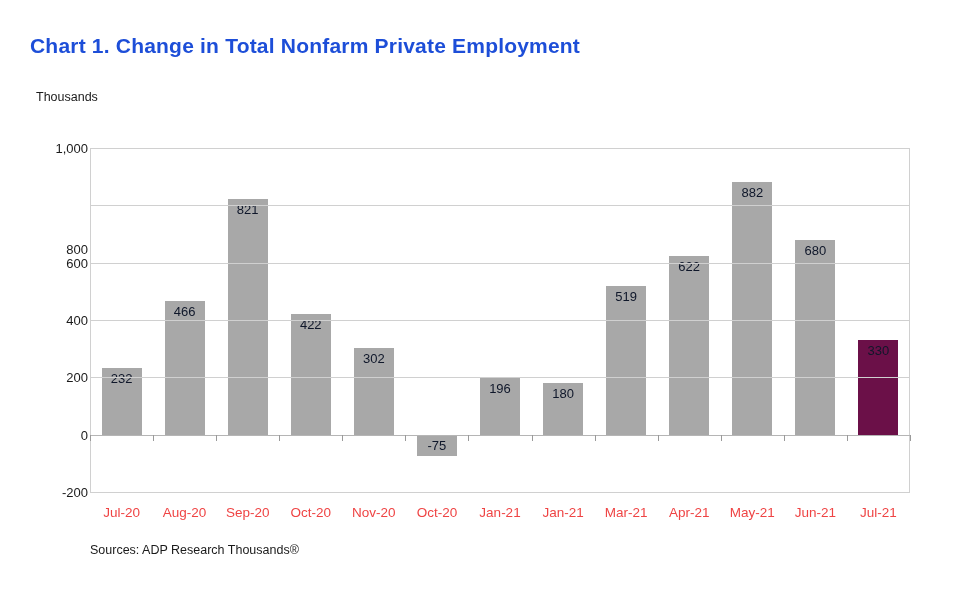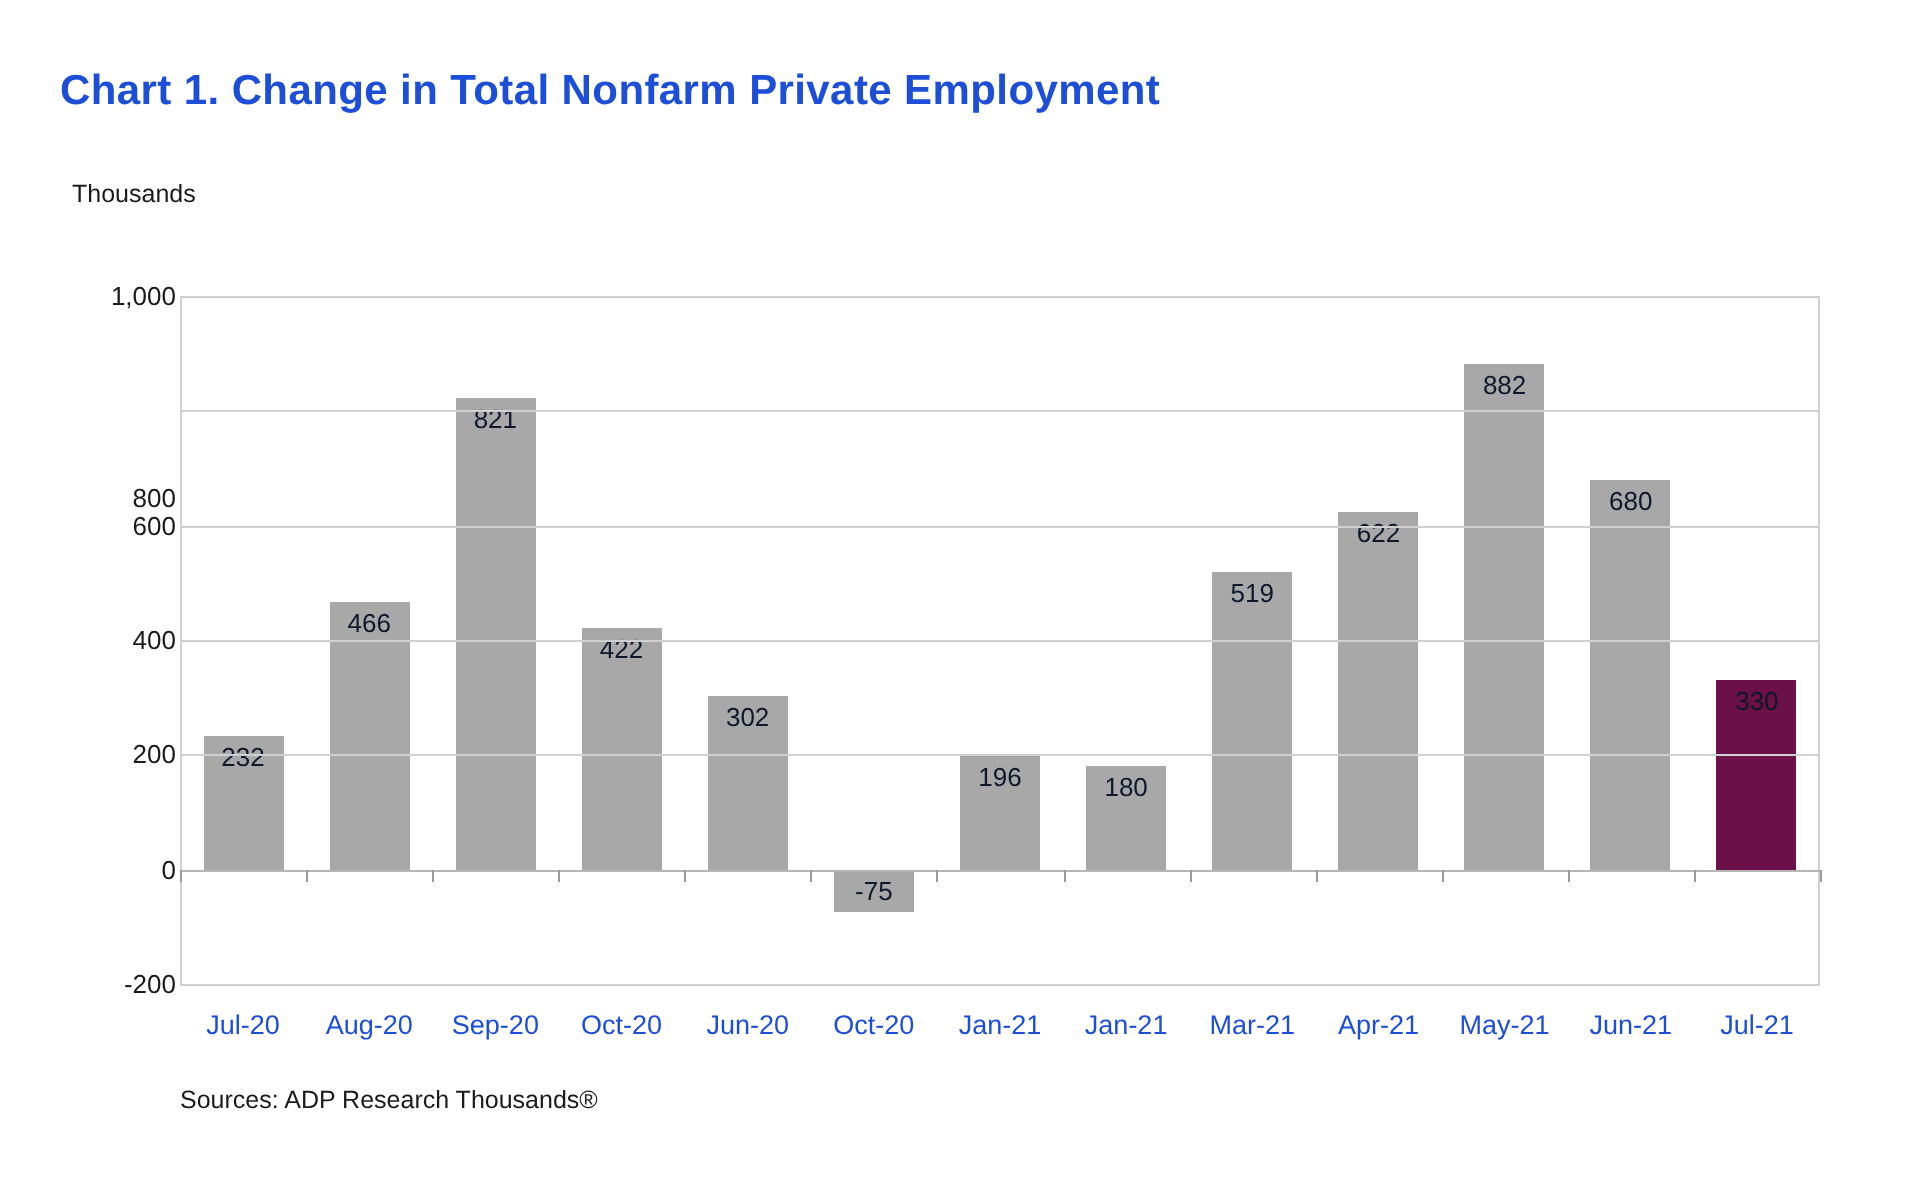--- a/index.html
+++ b/index.html
@@ -136,21 +136,21 @@
     position: absolute;
     left: 90px;
     top: 505px;
     width: 820px;
     height: 22px;
   }
   .x-label {
     position: absolute;
     top: 0;
     font-size: 13.5px;
-    color: #1d4ed8;
+    color: #ef4444;
     text-align: center;
     transform: translateX(-50%);
     white-space: nowrap;
   }
 </style>
 </head>
 <body>
 
 <div class="page">
 
@@ -245,21 +245,21 @@
       <div class="tick-mark" style="left: 693.846px; top: 286.667px;"></div>
       <div class="tick-mark" style="left: 756.923px; top: 286.667px;"></div>
       <div class="tick-mark" style="left: 820px; top: 286.667px;"></div>
     </div>
 
   <div class="x-labels" id="xLabels">
       <div class="x-label" style="left: 31.5385px;">Jul-20</div>
       <div class="x-label" style="left: 94.6154px;">Aug-20</div>
       <div class="x-label" style="left: 157.692px;">Sep-20</div>
       <div class="x-label" style="left: 220.769px;">Oct-20</div>
-      <div class="x-label" style="left: 283.846px;">Jun-20</div>
+      <div class="x-label" style="left: 283.846px;">Nov-20</div>
       <div class="x-label" style="left: 346.923px;">Oct-20</div>
       <div class="x-label" style="left: 410px;">Jan-21</div>
       <div class="x-label" style="left: 473.077px;">Jan-21</div>
       <div class="x-label" style="left: 536.154px;">Mar-21</div>
       <div class="x-label" style="left: 599.231px;">Apr-21</div>
       <div class="x-label" style="left: 662.308px;">May-21</div>
       <div class="x-label" style="left: 725.385px;">Jun-21</div>
       <div class="x-label" style="left: 788.462px;">Jul-21</div>
     </div>
 

